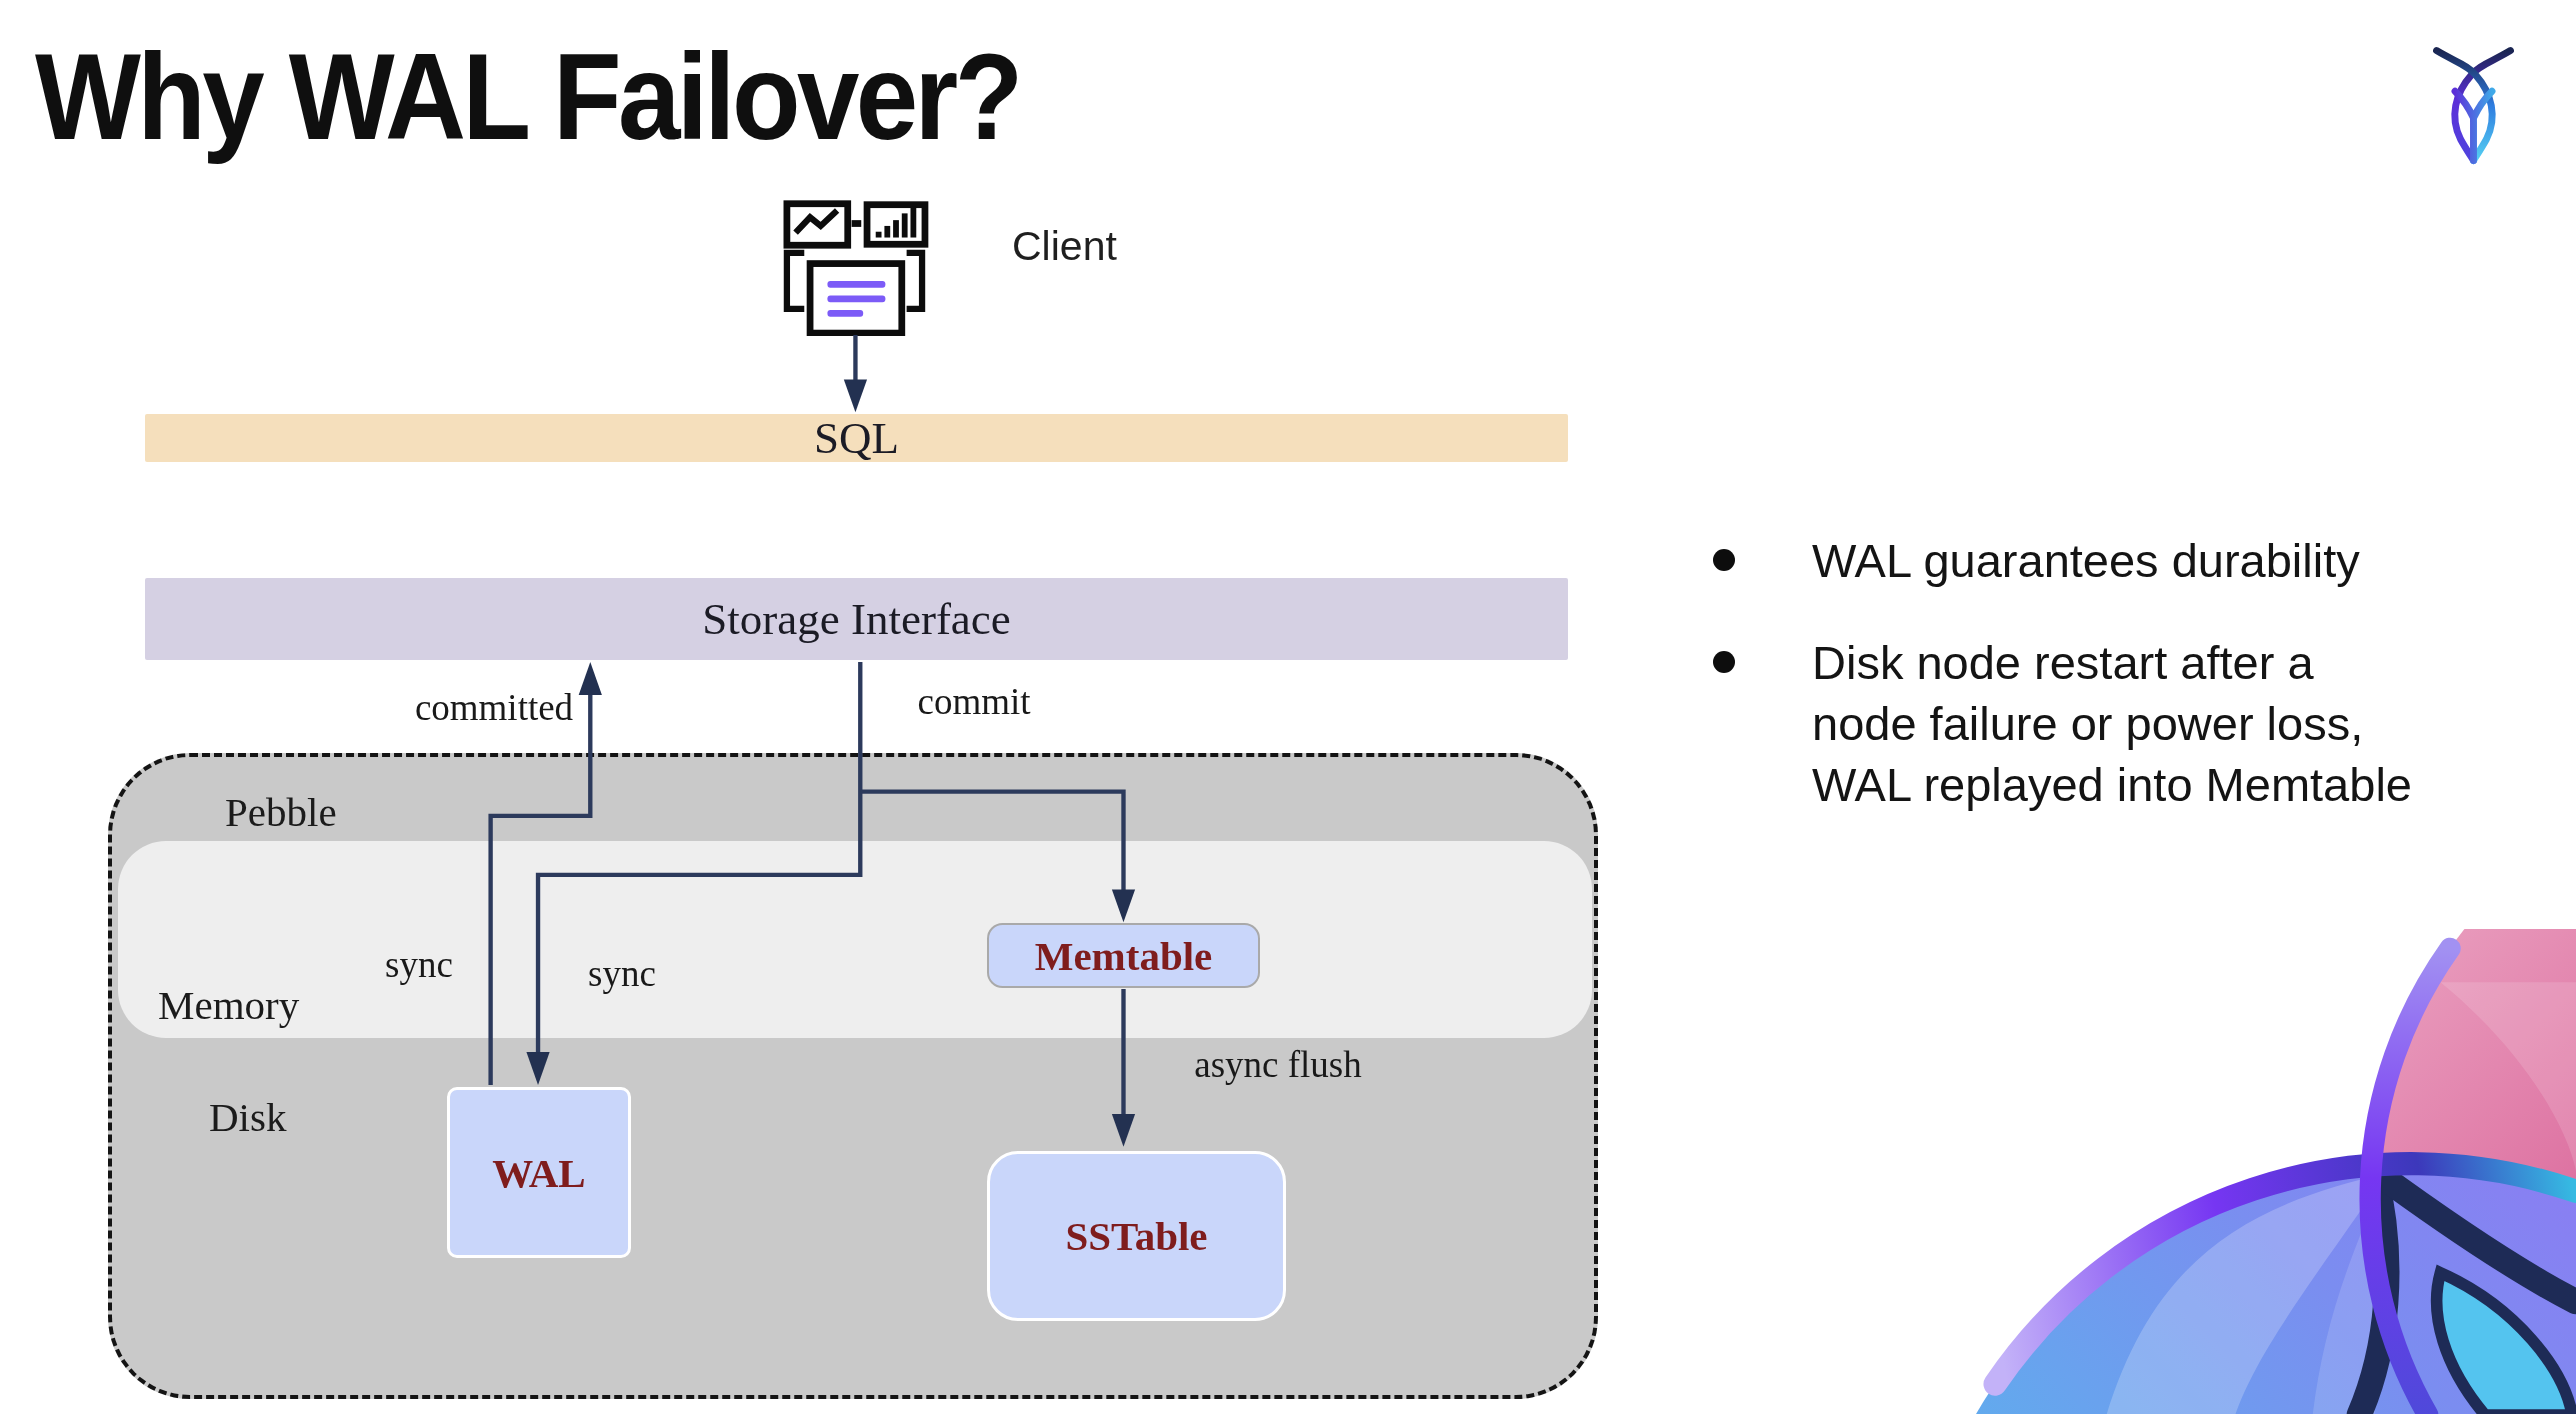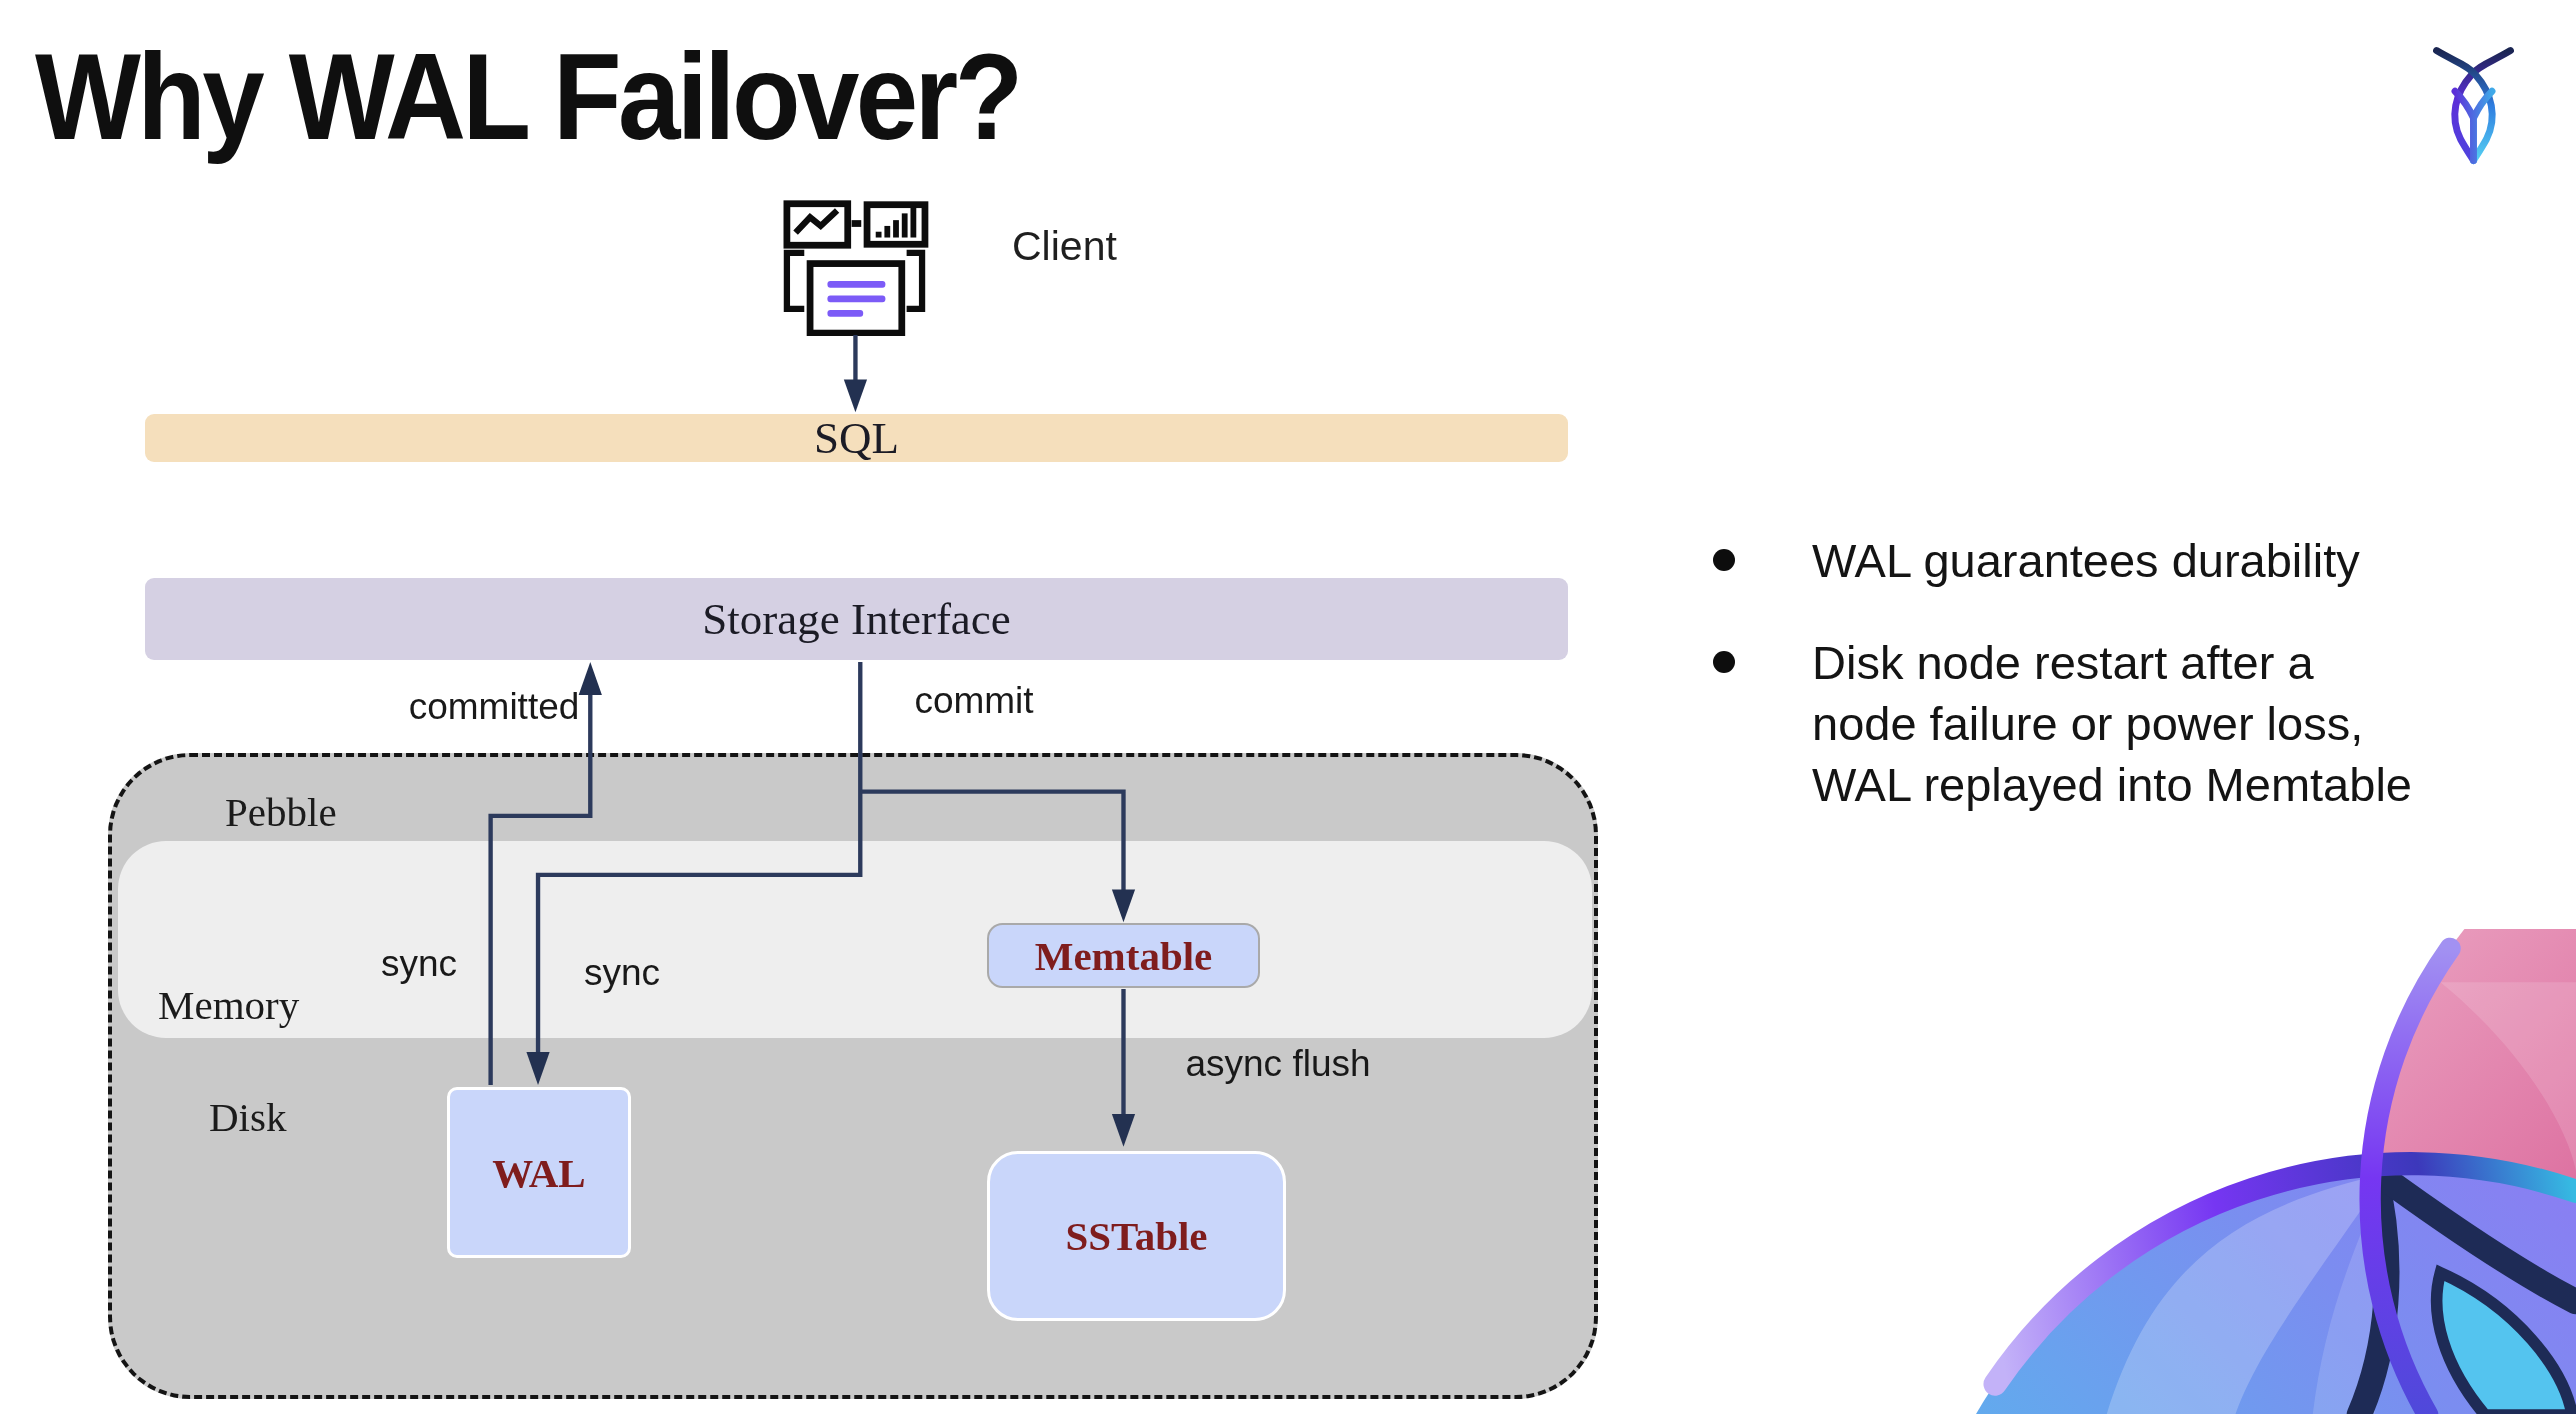--- a/index.html
+++ b/index.html
@@ -18,21 +18,21 @@
 
   
   .logo{position:absolute;left:2427px;top:45px;}
 
   
   .client-icon{position:absolute;left:779px;top:196px;}
   .client-label{position:absolute;left:1012px;top:223px;font-size:41px;color:#1f1f1f;}
 
   
   .bar{
-    position:absolute;left:145px;width:1423px;border-radius:9px;
+    position:absolute;left:145px;width:1423px;border-radius:2px;
     display:flex;align-items:center;justify-content:center;
     font-size:45px;color:#1b1b25;
   }
   .bar-sql{top:414px;height:48px;background:var(--bar-sql,#f5dfbc);}
   .bar-kv{top:504px;height:49px;background:var(--bar-kv,#b7dbde);}
   .bar-storage{top:578px;height:82px;background:var(--bar-storage,#d5d0e3);}
 
   
   .pebble{
     position:absolute;left:108px;top:753px;width:1490px;height:646px;
@@ -54,21 +54,21 @@
     display:flex;align-items:center;justify-content:center;
     font-weight:700;font-size:41px;color:#7f1d1d;box-sizing:border-box;
   }
   .node-wal{left:447px;top:1087px;width:184px;height:171px;border:3.9px solid #ffffff;border-radius:10px;}
   .node-memtable{left:987px;top:923px;width:273px;height:65px;border:2.9px solid #a9a9a9;border-radius:15.5px;}
   .node-sstable{left:987px;top:1151px;width:299px;height:170px;border:3.9px solid #ffffff;border-radius:31px;}
 
   
   .connectors{position:absolute;left:0;top:0;pointer-events:none;}
 
-  .edge-label{position:absolute;font-size:37px;color:#191919;transform:translate(-50%,-50%);white-space:nowrap;}
+  .edge-label{position:absolute;font-size:37px;color:#191919;transform:translate(-50%,-50%);white-space:nowrap;font-family:Liberation Serif, serif;}
   .lbl-committed{left:494px;top:707px;}
   .lbl-commit{left:974px;top:701px;}
   .lbl-sync-left{left:419px;top:964px;}
   .lbl-sync-right{left:622px;top:973px;}
   .lbl-async-flush{left:1278px;top:1064px;}
 
   
   .bullets{position:absolute;left:1713px;top:530px;width:852px;margin:0;padding:0;list-style:none;}
   .bullet-item{display:flex;margin:0 0 41px 0;font-size:47px;line-height:61px;color:#141414;}
   .bullet-dot{flex:0 0 22px;width:22px;height:22px;border-radius:50%;background:#0d0d0d;margin:19.4px 77px 0 0;}

